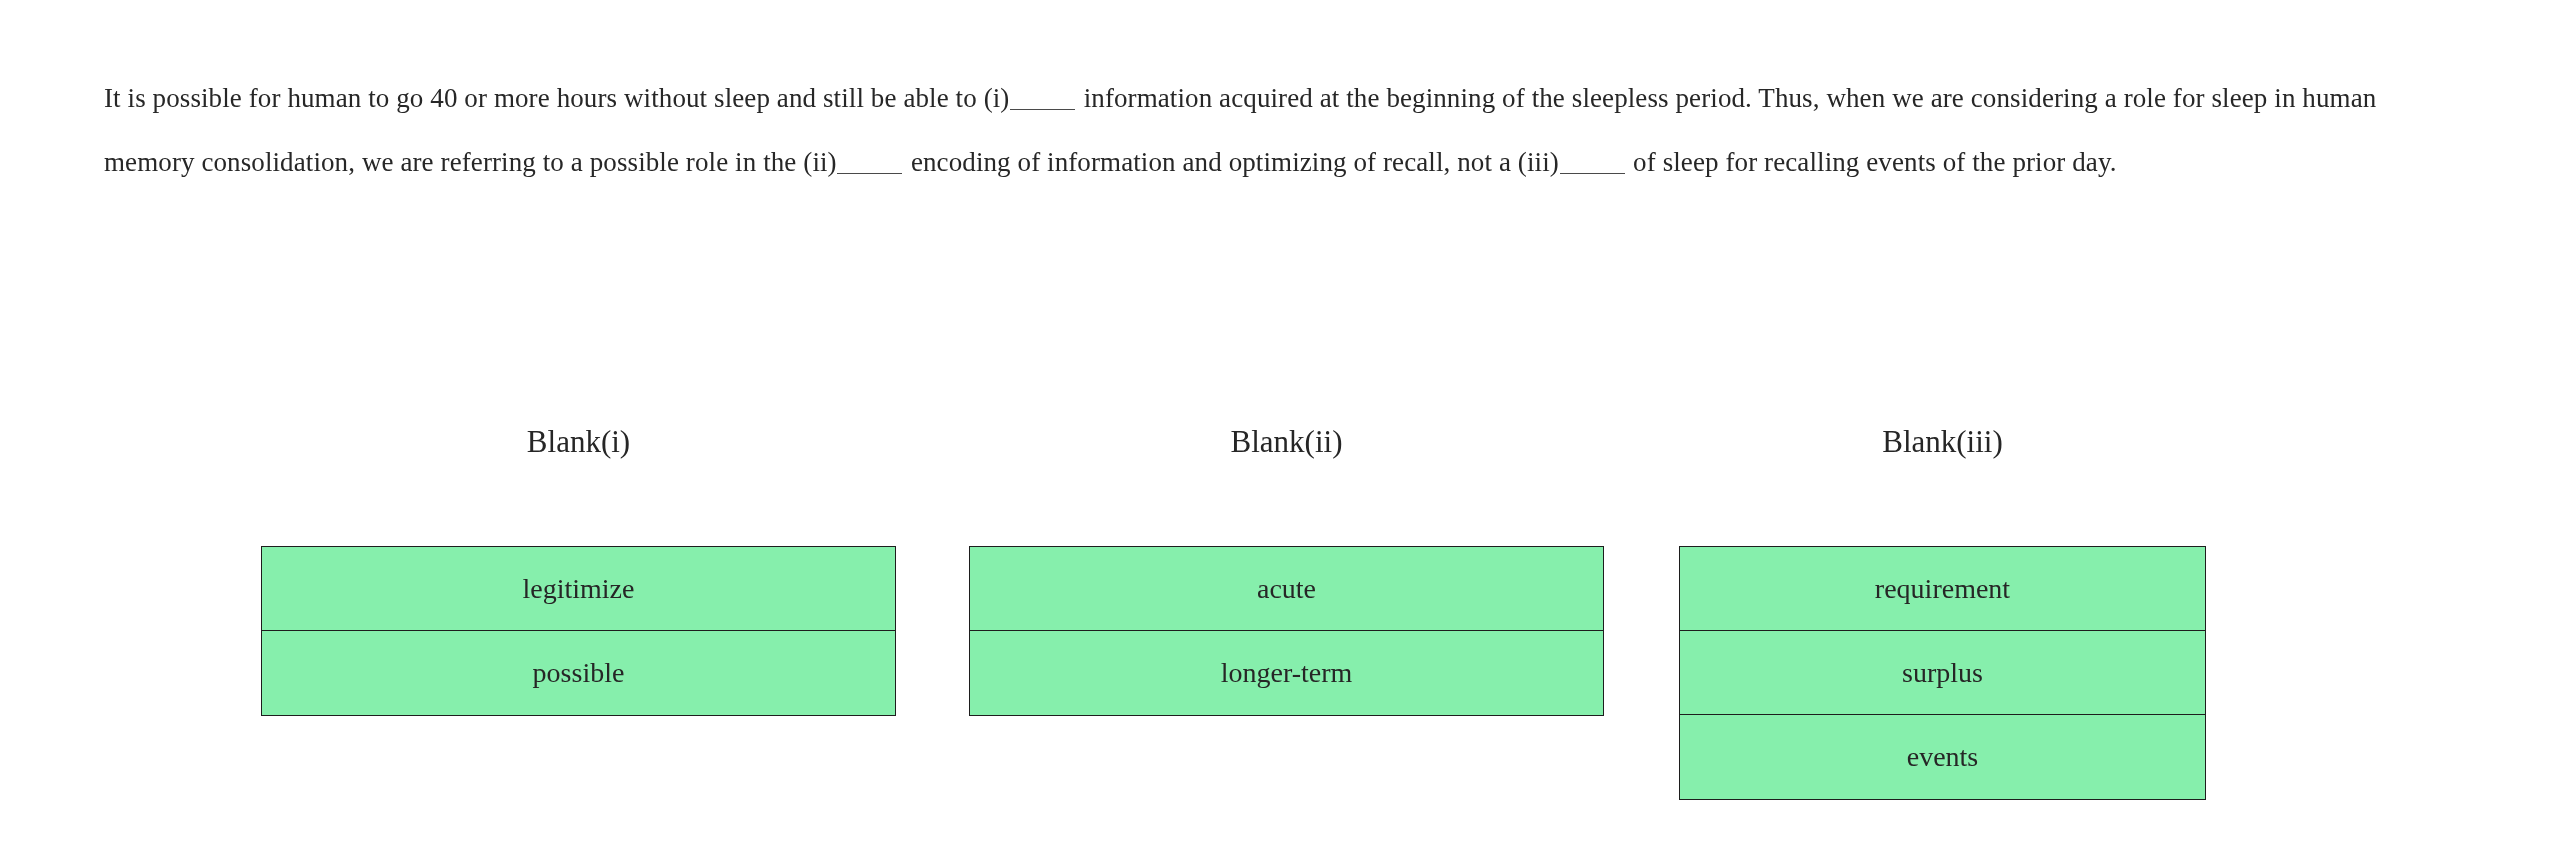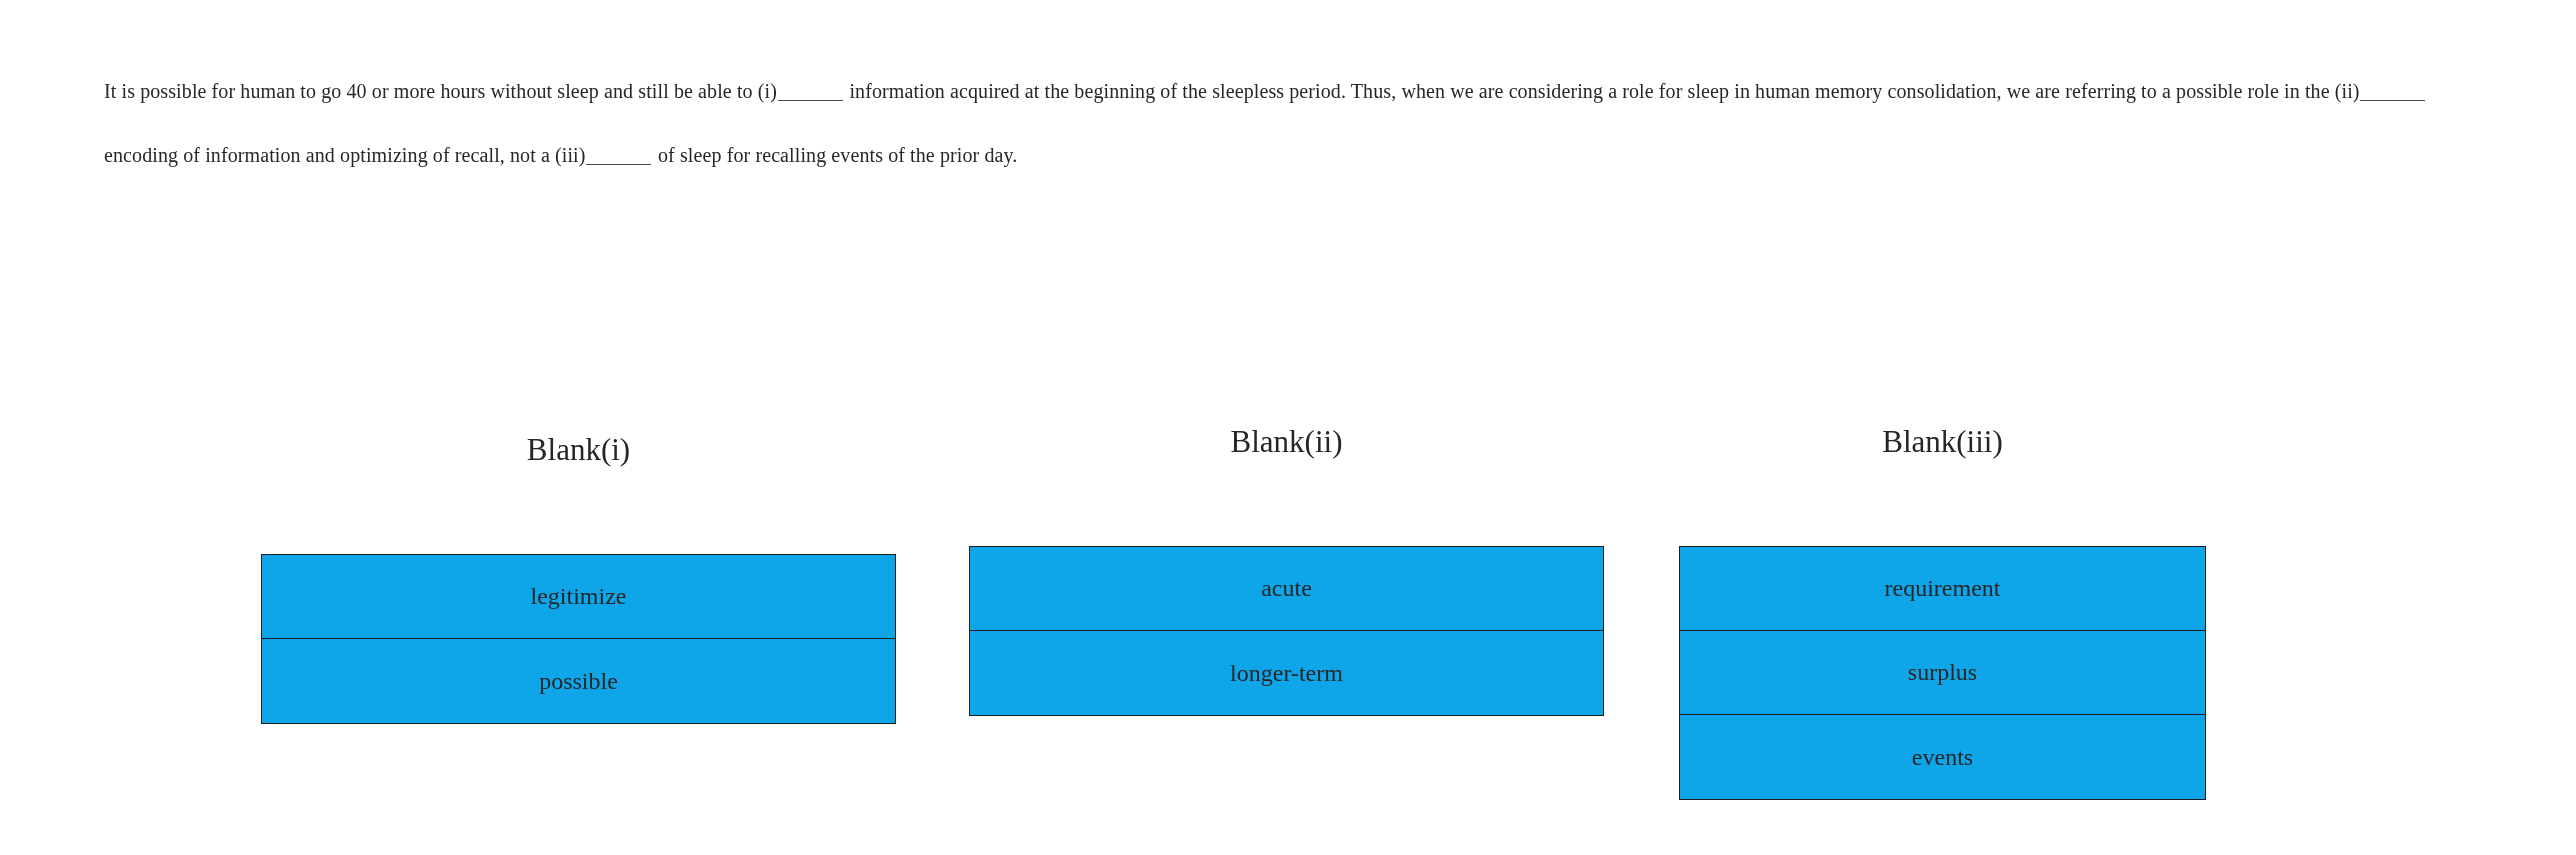--- a/index.html
+++ b/index.html
@@ -21,21 +21,21 @@
     height: 856px;
     background: #ffffff;
   }
 
   
   .passage {
     position: absolute;
     left: 104px;
     top: 39px;
     width: 2361px;
-    font-size: 20px;
+    font-size: 27px;
     line-height: 64px;
     color: #272727;
     text-align: left;
     letter-spacing: 0.1px;
   }
   .passage .blank {
     display: inline-block;
     width: 65px;
     border-bottom: 1.6px solid #4a4a4a;
     vertical-align: -3.3px;
@@ -48,21 +48,21 @@
     left: 0;
     top: 423px;
     width: 2576px;
     height: 407px;
   }
 
   .blank-col {
     position: absolute;
     top: 0;
   }
-  .blank-col.c0 { left: 261px;  width: 635px; margin-top: 8px; }
+  .blank-col.c0 { left: 261px;  width: 635px; }
   .blank-col.c1 { left: 969px; width: 635px; }
   .blank-col.c2 { left: 1679px; width: 527px; }
 
   .col-header {
     text-align: center;
     font-size: 31px;
     line-height: 37px;
     color: #262626;
     height: 37px;
     margin-bottom: 0;
@@ -72,25 +72,25 @@
     margin-top: 86px;
     border: 1.6px solid #1d1d1d;
     background: #ffffff;
     box-sizing: border-box;
   }
   .option {
     height: 84px;
     display: flex;
     align-items: center;
     justify-content: center;
-    font-size: 24px;
+    font-size: 28px;
     color: #262626;
     border-bottom: 1.6px solid #1d1d1d;
     box-sizing: border-box;
-    background: #0ea5e9;
+    background: #86efac;
   }
   .option:last-child { border-bottom: none; }
 </style>
 </head>
 <body>
 
 <div class="page">
 
   <p class="passage"><span>It is possible for human to go 40 or more hours without sleep and still be able to (i)</span><span class="blank"></span><span> information acquired at the beginning of the sleepless period. Thus, when we are considering a role for sleep in human memory consolidation, we are referring to a possible role in the (ii)</span><span class="blank"></span><span> encoding of information and optimizing of recall, not a (iii)</span><span class="blank"></span><span> of sleep for recalling events of the prior day.</span></p>
 

